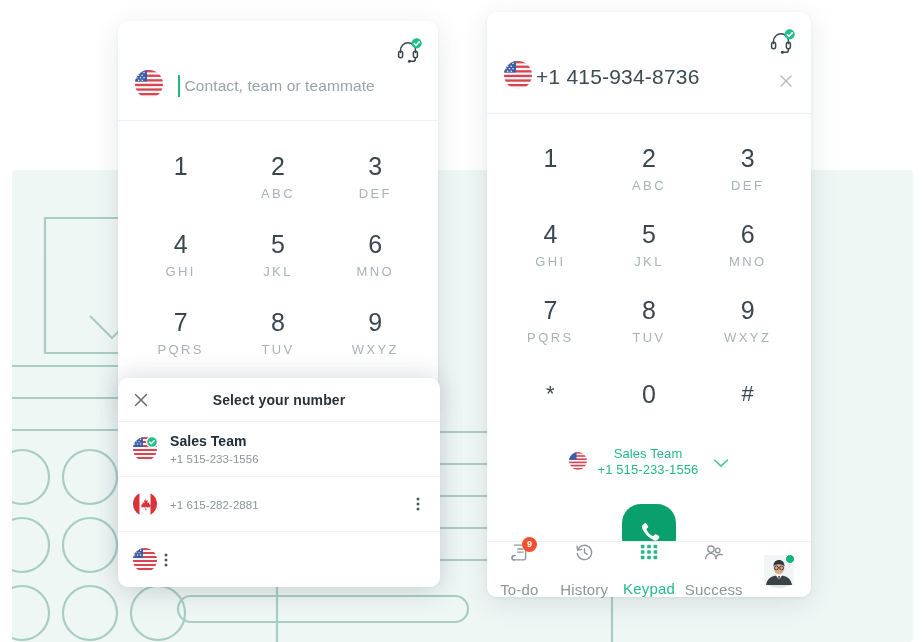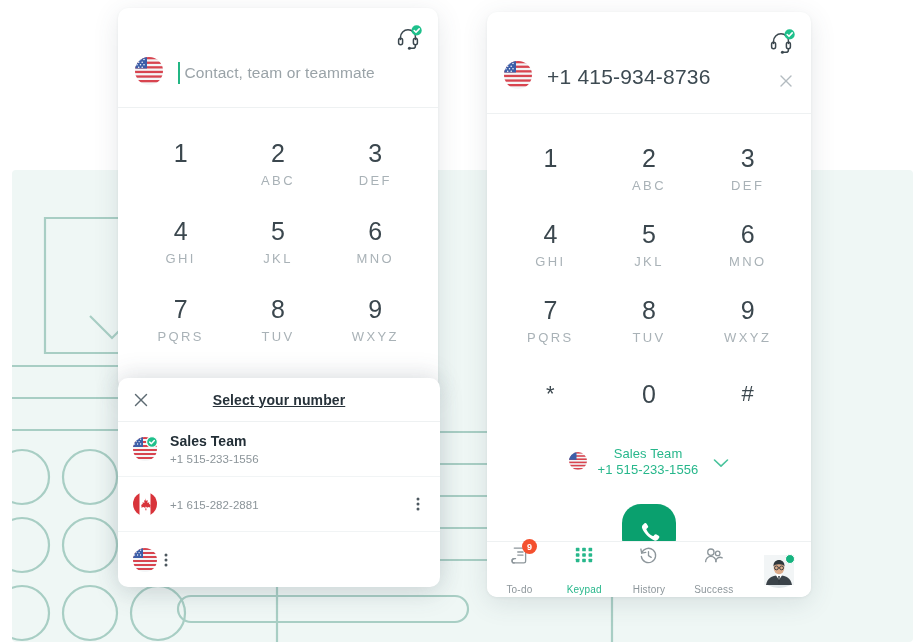--- a/index.html
+++ b/index.html
@@ -23,21 +23,21 @@
 
   
   .card {
     position: absolute;
     background: #ffffff;
     border-radius: 10px;
     box-shadow: 0 6px 26px rgba(60,80,90,0.13), 0 1px 3px rgba(60,80,90,0.07);
   }
 
   
-  #left-panel { left: 118px; top: 8px; width: 320px; height: 382px; }
+  #left-panel { left: 118px; top: 21px; width: 320px; height: 382px; }
   #right-panel { left: 487px; top: 12px; width: 324px; height: 585px; }
 
   .panel-header {
     position: relative;
     height: 100px;
     border-bottom: 1px solid #eef1f2;
   }
   #right-panel .panel-header { height: 102px; }
 
   .headset-icon {
@@ -61,21 +61,21 @@
     width: 1.5px; height: 22px; background: #23b684; flex: none;
   }
   .placeholder {
     margin-left: 5px;
     font-size: 15.5px;
     color: #9aa3a8;
     letter-spacing: .1px;
     white-space: nowrap;
   }
   .dialed-number {
-    margin-left: 14px;
+    margin-left: 3px;
     font-size: 21px;
     color: #3d4a52;
     letter-spacing: .2px;
     white-space: nowrap;
   }
   .clear-x {
     position: absolute; right: 16px; top: 60px;
     width: 18px; height: 18px; cursor: pointer;
   }
 
@@ -109,21 +109,21 @@
     box-shadow: 0 -4px 24px rgba(60,80,90,0.13), 0 8px 26px rgba(60,80,90,0.13);
     overflow: hidden;
   }
   .sheet-header {
     position: relative;
     height: 44px;
     display: flex; align-items: center; justify-content: center;
     border-bottom: 1px solid #eef1f2;
   }
   .sheet-title {
-    font-size: 14px; font-weight: 700; color: #27323a; letter-spacing: .1px; text-decoration: underline;
+    font-size: 14px; font-weight: 700; color: #27323a; letter-spacing: .1px;
   }
   .sheet-close {
     position: absolute; left: 14px; top: 13px;
     width: 18px; height: 18px; cursor: pointer;
   }
   .num-row {
     display: flex; align-items: center;
     height: 55px;
     padding: 0 14px;
     border-bottom: 1px solid #f1f4f5;
@@ -178,21 +178,21 @@
     border-radius: 0 0 10px 10px;
   }
   .nav-item {
     flex: 1;
     display: flex; flex-direction: column;
     align-items: center; justify-content: center;
     cursor: pointer; position: relative; height: 100%;
   }
   .nav-icon { height: 22px; display: flex; align-items: center; justify-content: center; position: relative; }
   .nav-label {
-    margin-top: 18px; font-size: 10px; color: #8d969b; letter-spacing: .2px;
+    margin-top: 18px; font-size: 15px; color: #8d969b; letter-spacing: .2px;
   }
   .nav-item.active .nav-label { color: #27b78b; }
   .badge {
     position: absolute; right: -7px; top: -5px;
     min-width: 15px; height: 15px; padding: 0 3px;
     border-radius: 8px; background: #f4502e;
     color: #fff; font-size: 9px; font-weight: 700;
     display: flex; align-items: center; justify-content: center;
   }
   .avatar-wrap { position: relative; width: 30px; height: 30px; }
@@ -664,50 +664,50 @@
               <path d="M6 15.5 a2.5 2.5 0 0 0 0 5"></path>
               <path d="M10 8 h6"></path>
                 <path d="M10 11.5 h6"></path>
             </g>
           </svg>
           <span class="badge">9</span>
         </span>
         <span class="nav-label">To-do</span>
       </div>
 
+      <div class="nav-item">
+        <span class="nav-icon">
+          <svg viewBox="0 0 24 24" width="21" height="21">
+            <g fill="none" stroke="#8d969b" stroke-width="1.5" stroke-linecap="round" stroke-linejoin="round">
+              <path d="M4.2 9.2 A8.2 8.2 0 1 1 3.8 13"></path>
+              <path d="M3.3 4.6 L4.2 9.3 L8.9 8.5"></path>
+              <path d="M12 7.6 v4.6 l3.1 1.9"></path>
+            </g>
+          </svg>
+        </span>
+        <span class="nav-label">History</span>
+      </div>
+
       <div class="nav-item active">
         <span class="nav-icon">
           <svg viewBox="0 0 22 22" width="20" height="20">
             <g fill="#27b78b">
               <rect x="2" y="3" width="4" height="4" rx="0.8"></rect>
               <rect x="9" y="3" width="4" height="4" rx="0.8"></rect>
               <rect x="16" y="3" width="4" height="4" rx="0.8"></rect>
               <rect x="2" y="9" width="4" height="4" rx="0.8"></rect>
               <rect x="9" y="9" width="4" height="4" rx="0.8"></rect>
               <rect x="16" y="9" width="4" height="4" rx="0.8"></rect>
               <rect x="2" y="15" width="4" height="4" rx="0.8"></rect>
               <rect x="9" y="15" width="4" height="4" rx="0.8"></rect>
               <rect x="16" y="15" width="4" height="4" rx="0.8"></rect>
             </g>
           </svg>
         </span>
         <span class="nav-label">Keypad</span>
-      </div>
-
-      <div class="nav-item">
-        <span class="nav-icon">
-          <svg viewBox="0 0 24 24" width="21" height="21">
-            <g fill="none" stroke="#8d969b" stroke-width="1.5" stroke-linecap="round" stroke-linejoin="round">
-              <path d="M4.2 9.2 A8.2 8.2 0 1 1 3.8 13"></path>
-              <path d="M3.3 4.6 L4.2 9.3 L8.9 8.5"></path>
-              <path d="M12 7.6 v4.6 l3.1 1.9"></path>
-            </g>
-          </svg>
-        </span>
-        <span class="nav-label">History</span>
       </div>
 
       <div class="nav-item">
         <span class="nav-icon">
           <svg viewBox="0 0 24 24" width="21" height="21">
             <g fill="none" stroke="#8d969b" stroke-width="1.5" stroke-linecap="round" stroke-linejoin="round">
               <circle cx="9" cy="8.2" r="3.6"></circle>
               <path d="M3 19 a6 6 0 0 1 12 0"></path>
               <circle cx="16.8" cy="9.6" r="2.6"></circle>
               <path d="M14.5 19 a5 5 0 0 1 7.5 -4.3"></path>

